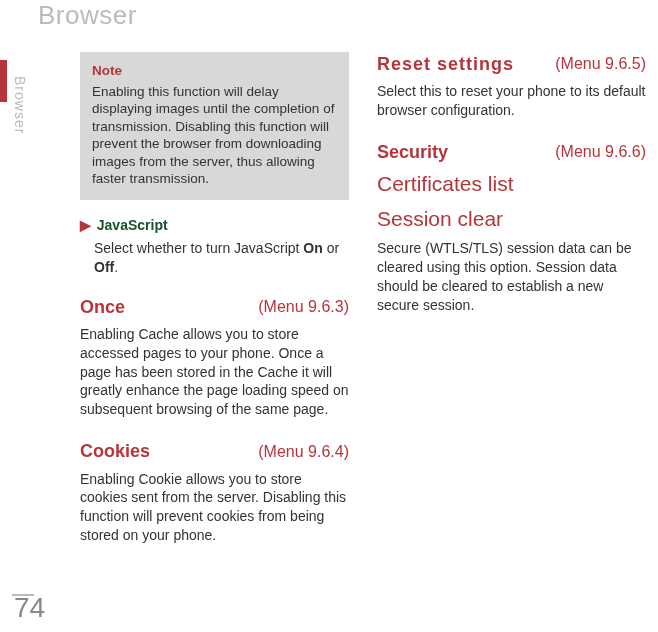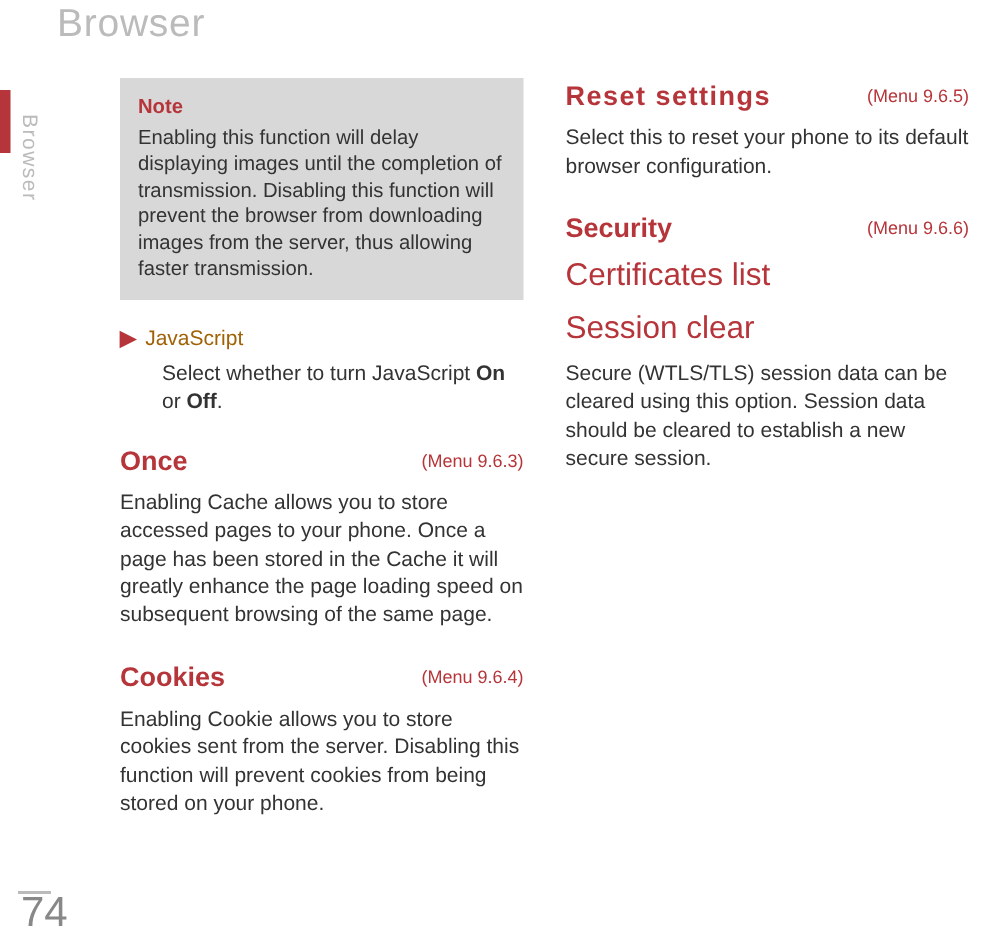--- a/index.html
+++ b/index.html
@@ -68,44 +68,44 @@
   .bulleted {
     display: flex;
     margin-bottom: 4px;
   }
   .bullet-mark {
     color: #b6353a;
     font-weight: bold;
     margin-right: 6px;
   }
   .bullet-head {
-    font-weight: normal;
-    color: #a16207;
+    font-weight: bold;
+    color: #14532d;
   }
   .bullet-body {
-    margin-left: 28px;
+    margin-left: 14px;
     margin-bottom: 18px;
   }
   .section-row {
     display: flex;
     justify-content: space-between;
     align-items: center;
     margin-bottom: 6px;
   }
   .section-title {
     color: #b6353a;
     font-weight: bold;
     font-size: 18px;
   }
   .section-title.tight {
     letter-spacing: 1px;
   }
   .menu-ref {
     color: #b6353a;
-    font-size: 12px;
+    font-size: 16px;
   }
   .body-text {
     margin-bottom: 20px;
   }
   .sub-title {
     color: #b6353a;
     font-size: 21px;
     margin-bottom: 6px;
   }
   .page-num {

